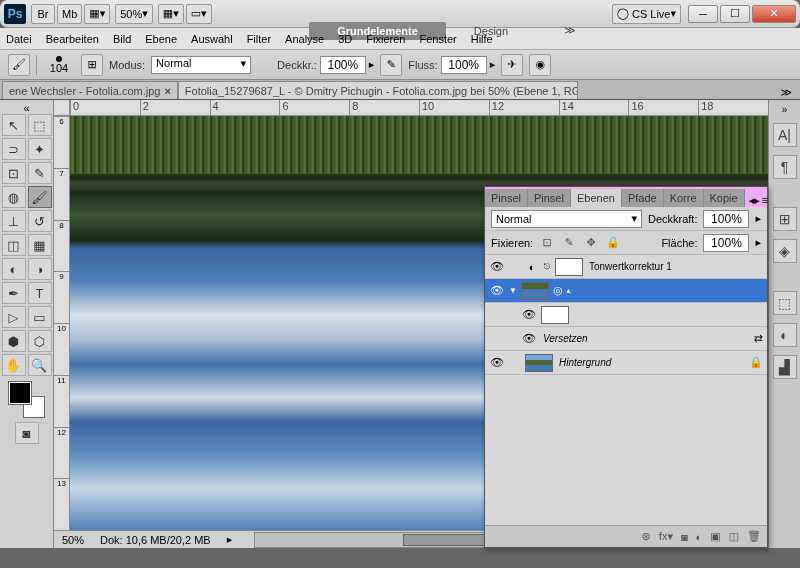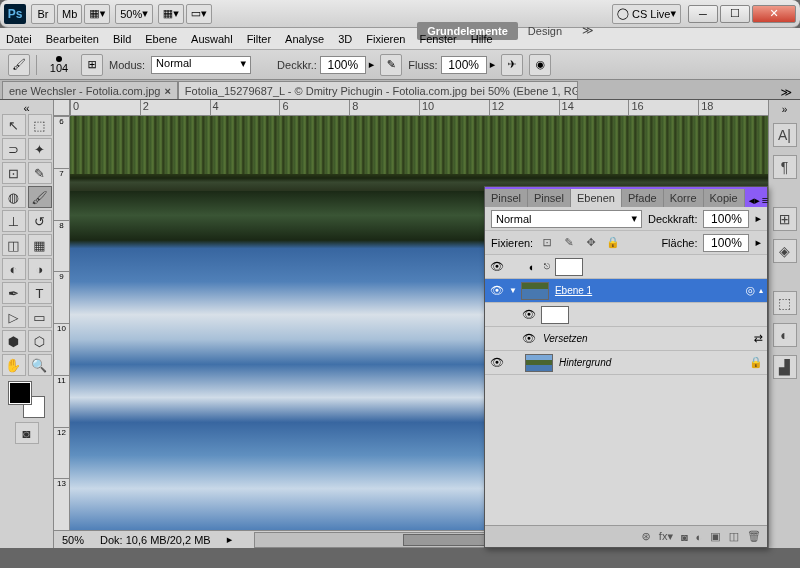--- a/index.html
+++ b/index.html
@@ -1,21 +1,21 @@
 <!DOCTYPE html>
 <html><head>
 <meta charset="utf-8">
 <style>
 * { margin: 0; padding: 0; box-sizing: border-box; font-family: Tahoma, Arial, sans-serif; font-size: 11px; }
 body { background: #666; overflow: hidden; width: 800px; height: 568px; }
 .titlebar { height: 28px; background: linear-gradient(#e8e8e8,#d0d0d0); display: flex; align-items: center; padding: 0 4px; border-bottom: 1px solid #999; border-radius: 8px; }
 .ps-icon { width: 22px; height: 20px; background: #001d33; color: #5fb3e6; display: flex; align-items: center; justify-content: center; font-weight: bold; font-size: 12px; border-radius: 2px; margin-right: 4px; }
 .tbtn { height: 20px; min-width: 24px; background: #e0e0e0; border: 1px solid #999; border-radius: 2px; margin: 0 1px; display: flex; align-items: center; justify-content: center; padding: 0 4px; cursor: pointer; }
 .zoom-sel { margin: 0 4px; }
-.ws-label { padding: 3px 10px; color: #444; cursor: pointer; margin-top: 34px; }
+.ws-label { padding: 3px 28px; color: #444; cursor: pointer; margin-top: 34px; }
 .ws-label.active { background: #888; color: #fff; border-radius: 2px; font-weight: bold; }
 .spacer { flex: 1; }
 .winbtns { display: flex; gap: 2px; }
 .winbtn { width: 30px; height: 18px; border: 1px solid #888; border-radius: 2px; display: flex; align-items: center; justify-content: center; background: linear-gradient(#f0f0f0,#d8d8d8); }
 .winbtn.close { background: linear-gradient(#e98,#c43); color: #fff; width: 44px; }
 .menubar { height: 22px; background: #e4e4e4; display: flex; align-items: center; padding: 0 6px; border-bottom: 1px solid #aaa; gap: 14px; }
 .menubar span { cursor: pointer; }
 .optbar { height: 30px; background: linear-gradient(#d8d8d8,#c8c8c8); display: flex; align-items: center; padding: 0 8px; border-bottom: 1px solid #888; gap: 6px; }
 .opt-ico { width: 22px; height: 22px; border: 1px solid #999; background: #ddd; display: flex; align-items: center; justify-content: center; border-radius: 2px; }
 .opt-label { color: #333; }
@@ -50,21 +50,21 @@
   #3866a0 32%, #5080b8 40%, #d8e0e8 48%, #a8c0d8 54%,
   #4070a8 60%, #d0dce8 68%, #3866a0 74%,
   #6090c0 82%, #c8d8e8 90%, #5080b8 100%); position: relative; }
 .treeline { position: absolute; top: 0; left: 0; right: 0; height: 14%; background-image: repeating-linear-gradient(90deg, #3a5528 0px, #5a7838 3px, #2a3818 5px, #4a6530 8px); }
 .cursor-icon { position: absolute; top: 343px; left: 445px; width: 16px; height: 16px; border: 2px solid #ddd; border-radius: 50%; display: flex; align-items: center; justify-content: center; color: #ddd; font-size: 9px; }
 .statusbar { position: absolute; bottom: 0; left: 0; right: 0; height: 18px; background: #d0d0d0; border-top: 1px solid #888; display: flex; align-items: center; padding: 0 8px; gap: 16px; font-size: 10px; }
 .rpanel { width: 32px; background: #c8c8c8; border-left: 1px solid #888; display: flex; flex-direction: column; align-items: center; padding: 4px 0; gap: 8px; }
 .rpanel .pbtn { width: 24px; height: 24px; border: 1px solid #999; background: #d8d8d8; display: flex; align-items: center; justify-content: center; cursor: pointer; font-size: 14px; color: #444; }
 .rpanel .psep { height: 12px; }
 .layers-panel { position: absolute; top: 186px; left: 484px; width: 284px; background: #d4d4d4; border: 1px solid #555; box-shadow: 2px 2px 6px rgba(0,0,0,0.4); z-index: 100; }
-.lp-tabs { height: 20px; background: #8b5cf6; display: flex; align-items: flex-end; font-size: 10px; }
+.lp-tabs { height: 20px; background: #f0abfc; display: flex; align-items: flex-end; font-size: 10px; }
 .lp-tab { padding: 3px 6px; background: #a0a0a0; color: #333; cursor: pointer; border-right: 1px solid #888; }
 .lp-tab.active { background: #d4d4d4; }
 .lp-tabs .more { margin-left: auto; padding: 0 4px; display: flex; gap: 2px; }
 .lp-row { height: 24px; display: flex; align-items: center; padding: 0 6px; border-bottom: 1px solid #bbb; gap: 6px; font-size: 10px; }
 .lp-sel { flex: 1; height: 18px; border: 1px solid #888; background: #fff; padding: 0 4px; display: flex; align-items: center; justify-content: space-between; }
 .lp-lock-ico { width: 16px; height: 16px; display: flex; align-items: center; justify-content: center; color: #555; font-size: 11px; }
 .lp-list { background: #d8d8d8; max-height: 130px; overflow-y: auto; }
 .layer-row { height: 24px; display: flex; align-items: center; padding: 0 4px; border-bottom: 1px solid #bbb; gap: 4px; }
 .layer-row.sel { background: #3874d1; color: #fff; }
 .layer-row.sel .lname { text-decoration: underline; }
@@ -278,26 +278,26 @@
     <input class="opt-input" value="100%" style="">
     <span>▸</span>
   </div>
   <div class="lp-list">
     <div class="layer-row">
       <span class="eye">👁</span>
       <span style="width:12px"></span>
       <span style="width:14px;text-align:center">◐</span>
       <span style="width:8px;text-align:center;font-size:8px">⎋</span>
       <div class="thumb"></div>
+      <span class="lname">Tonwertkorrektur 1</span>
     </div>
     <div class="layer-row sel">
       <span class="eye">👁</span>
       <span style="font-size:8px">▼</span>
       <div class="thumb img"></div>
-      <span class="lname">Ebene 1</span>
       <span>◎</span>
       <span style="font-size:8px">▴</span>
     </div>
     <div class="layer-row" style="padding-left:36px">
       <span class="eye">👁</span>
       <div class="thumb"></div>
     </div>
     <div class="layer-row" style="padding-left:36px">
       <span class="eye">👁</span>
       <span class="lname" style="font-style:italic">Versetzen</span>

